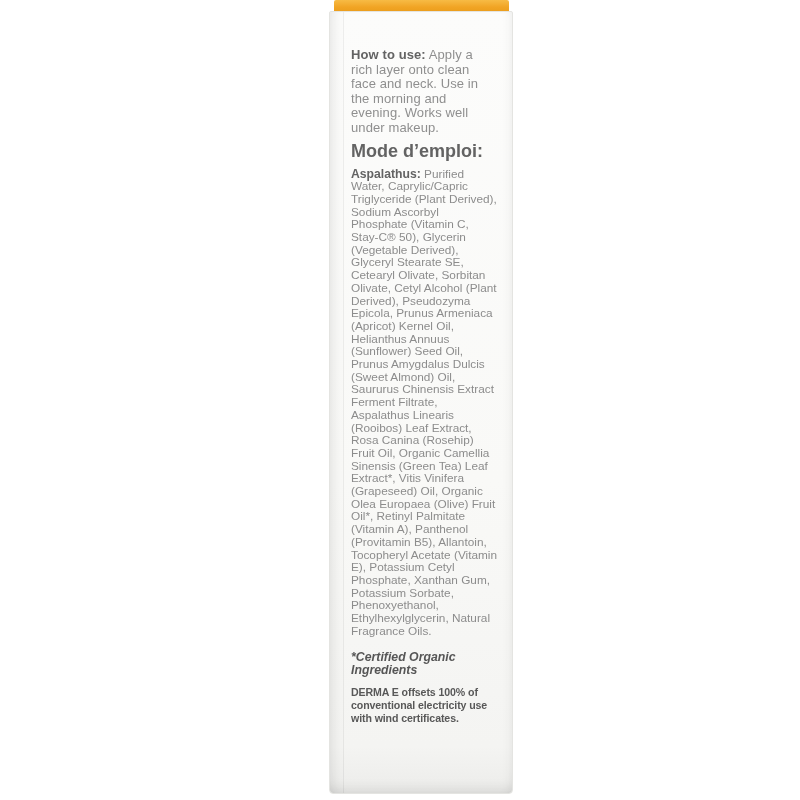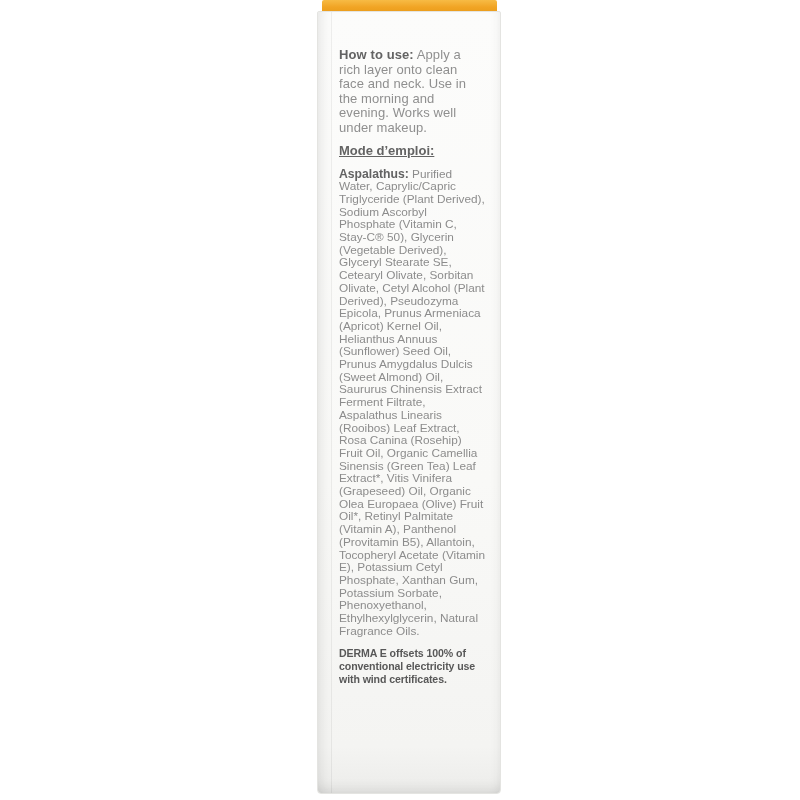--- a/index.html
+++ b/index.html
@@ -10,20 +10,21 @@
     background: #ffffff;
     font-family: "Liberation Sans", sans-serif;
     -webkit-font-smoothing: antialiased;
   }
   .page {
     position: relative;
     width: 648px;
     height: 800px;
     overflow: hidden;
     background: #ffffff;
+    margin-left: 12px;
   }
   .product-box {
     position: absolute;
     left: 317px;
     top: 0;
     width: 184px;
     height: 794px;
   }
   .box-lid {
     position: absolute;
@@ -68,25 +69,24 @@
     line-height: 14.5px;
     letter-spacing: 0.1px;
     color: #8f8f8f;
   }
   .bold-label {
     font-weight: bold;
     color: #636363;
   }
   .h-french {
     margin-top: 9px;
-    font-size: 13px;
+    font-size: 18px;
     line-height: 14.5px;
     font-weight: bold;
     color: #636363;
-    text-decoration: underline;
   }
   .p-french {
     font-size: 13px;
     line-height: 14.5px;
     letter-spacing: 0.1px;
     color: #8f8f8f;
   }
   .p-ingredients {
     margin-top: 9px;
     font-size: 11.8px;
@@ -127,19 +127,20 @@
           <span>Apply a rich layer onto clean face and neck. Use in the morning and evening. Works well under makeup.</span>
         </div>
 
         <div class="h-french">Mode d’emploi:</div>
 
         <div class="p-ingredients">
           <span class="bold-label">Aspalathus:</span>
           <span>Purified Water, Caprylic/Capric Triglyceride (Plant Derived), Sodium Ascorbyl Phosphate (Vitamin C, Stay-C® 50), Glycerin (Vegetable Derived), Glyceryl Stearate SE, Cetearyl Olivate, Sorbitan Olivate, Cetyl Alcohol (Plant Derived), Pseudozyma Epicola, Prunus Armeniaca (Apricot) Kernel Oil, Helianthus Annuus (Sunflower) Seed Oil, Prunus Amygdalus Dulcis (Sweet Almond) Oil, Saururus Chinensis Extract Ferment Filtrate, Aspalathus Linearis (Rooibos) Leaf Extract, Rosa Canina (Rosehip) Fruit Oil, Organic Camellia Sinensis (Green Tea) Leaf Extract*, Vitis Vinifera (Grapeseed) Oil, Organic Olea Europaea (Olive) Fruit Oil*, Retinyl Palmitate (Vitamin A), Panthenol (Provitamin B5), Allantoin, Tocopheryl Acetate (Vitamin E), Potassium Cetyl Phosphate, Xanthan Gum, Potassium Sorbate, Phenoxyethanol, Ethylhexylglycerin, Natural Fragrance Oils.</span>
         </div>
 
+        <div class="p-certified">*Certified Organic Ingredients</div>
 
         <div class="p-fine">DERMA E offsets 100% of conventional electricity use with wind certificates.</div>
 
       </div>
     </div>
   </div>
 </div>
 
 </body></html>

